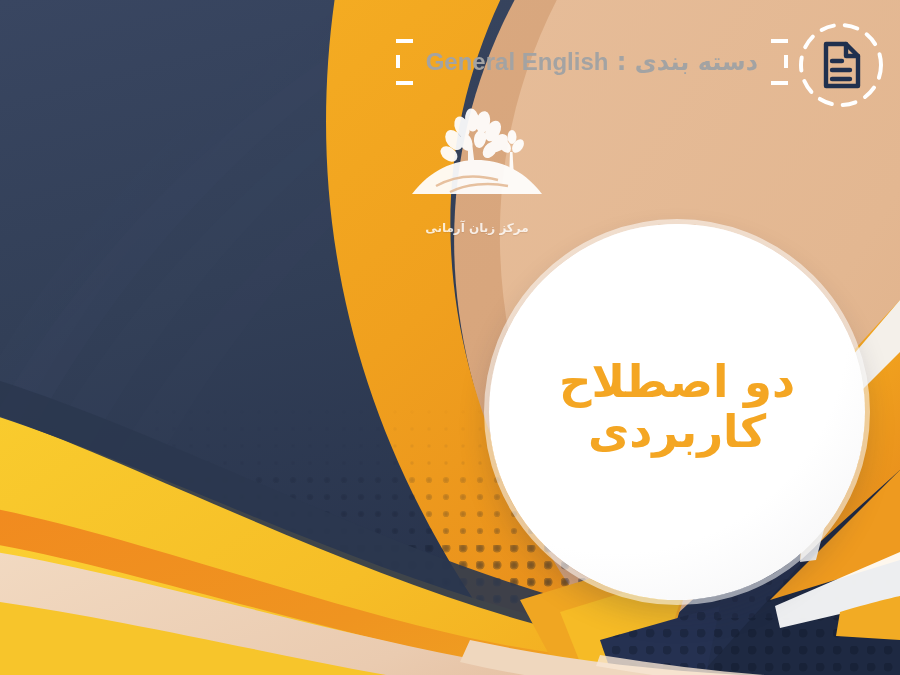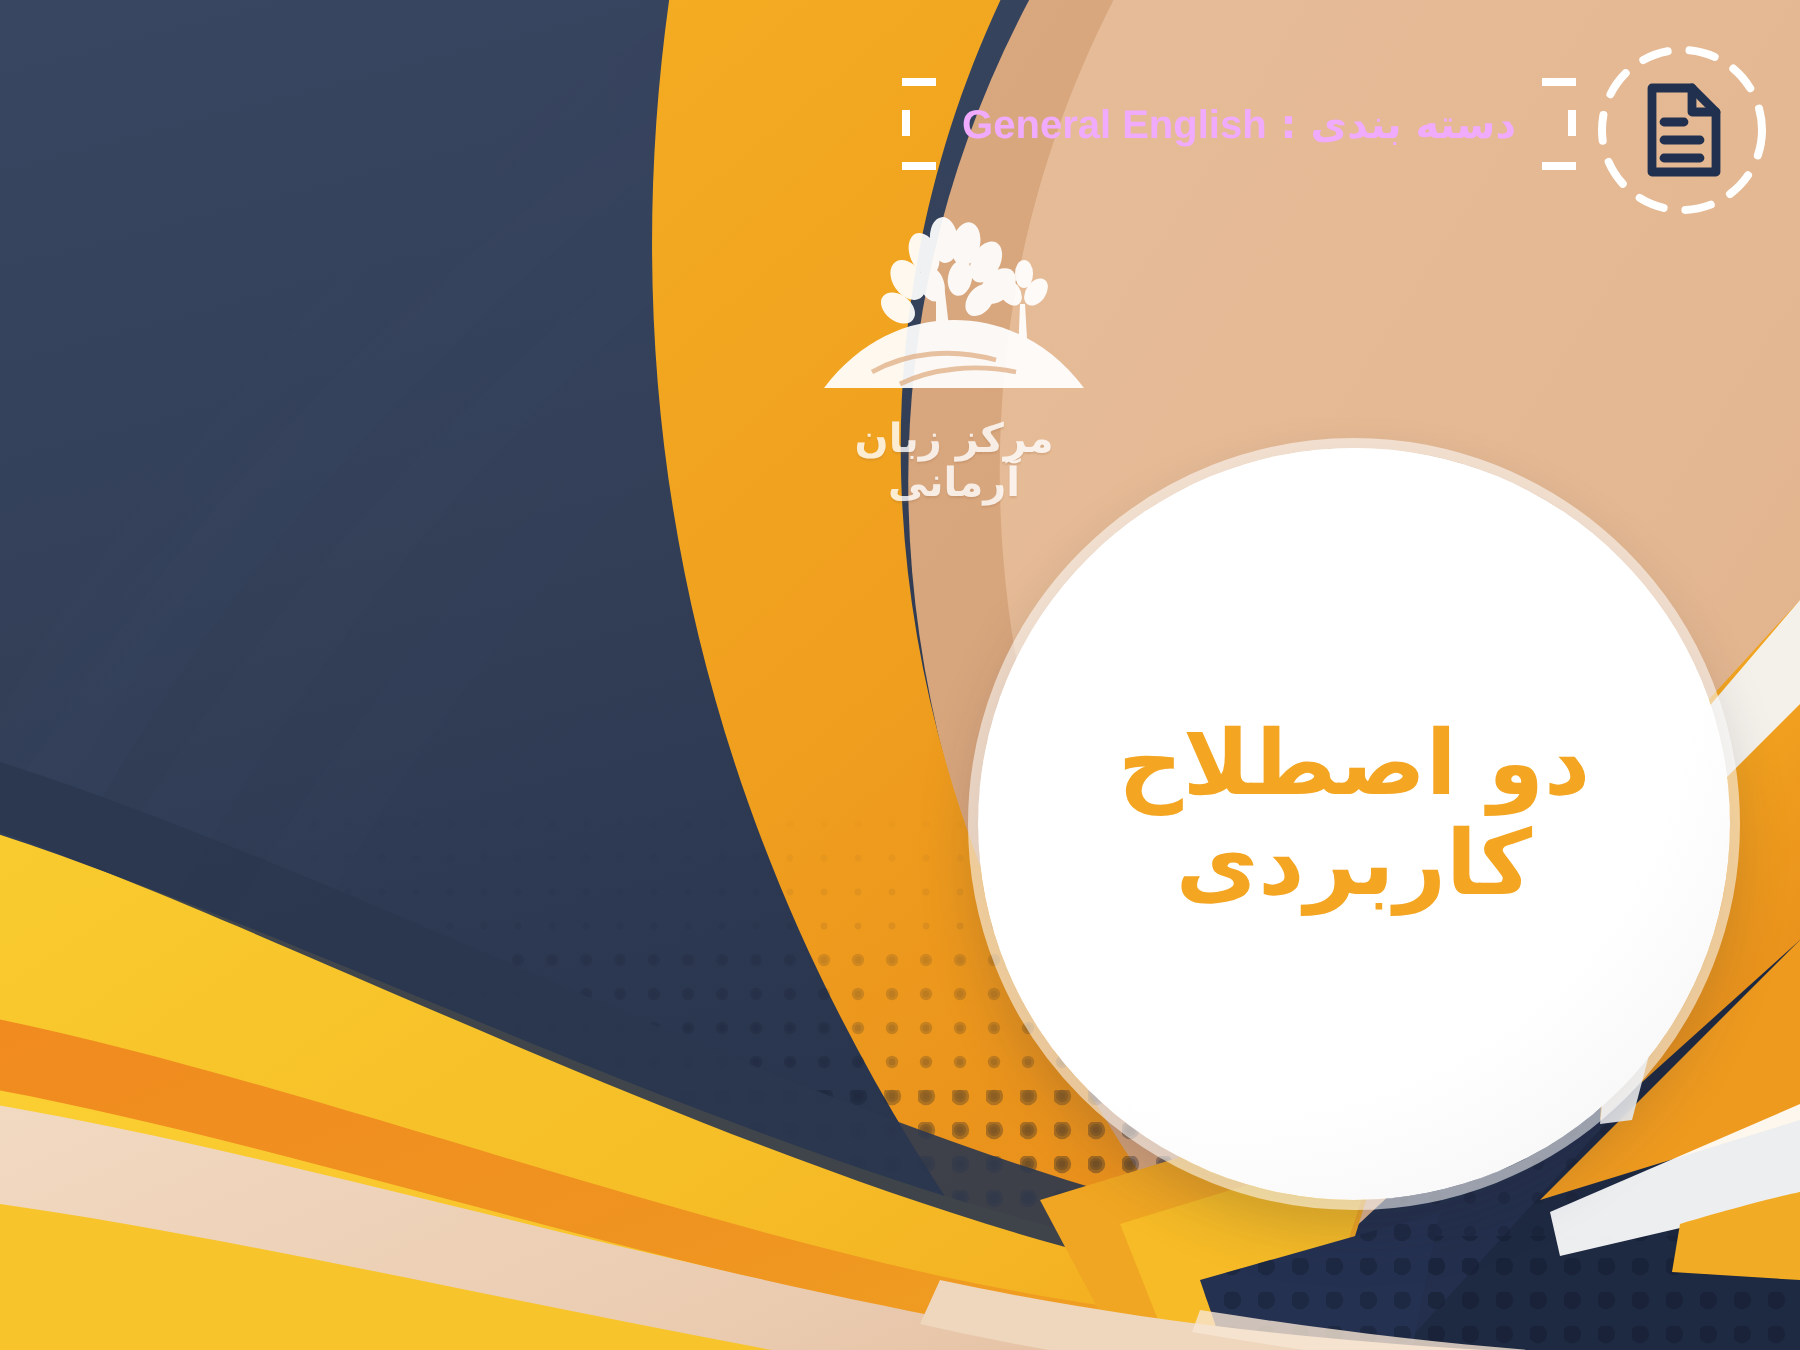--- a/index.html
+++ b/index.html
@@ -38,22 +38,22 @@
   .bracket .h{ height:4px; width:17px; left:0; }
   .bracket .v{ width:4px; height:13px; }
   .bracket.right .h.t{ top:0; }
   .bracket.right .h.b{ bottom:0; }
   .bracket.right .v{ right:0; top:16px; }
   .bracket.left  .h.t{ top:0; }
   .bracket.left  .h.b{ bottom:0; }
   .bracket.left  .v{ left:0; top:16px; }
 
   #category-text{
-    color:#f0abfc;
-    font-size:20px;
+    color:#a3a3a3;
+    font-size:24px;
     font-weight:700;
     white-space:nowrap;
     padding:0 13px;
     letter-spacing:0;
     line-height:1;
   }
   #category-text .en{ font-family:"Liberation Sans", sans-serif; font-weight:700; }
 
   
   #doc-badge{
@@ -65,24 +65,24 @@
 
   
   #brand{
     position:absolute;
     top:106px; right:338px;
     width:170px;
     z-index:35;
     text-align:center;
   }
   #brand-name{
-    margin-top:2px;
+    margin-top:16px;
     color:#ffffff;
     opacity:.80;
-    font-size:20px;
+    font-size:12px;
     font-weight:700;
     line-height:1.1;
     text-shadow:0 1px 1px rgba(150,100,60,.25);
   }
 
   
   #title-circle{
     position:absolute;
     left:489px; top:224px;
     width:376px; height:376px;

